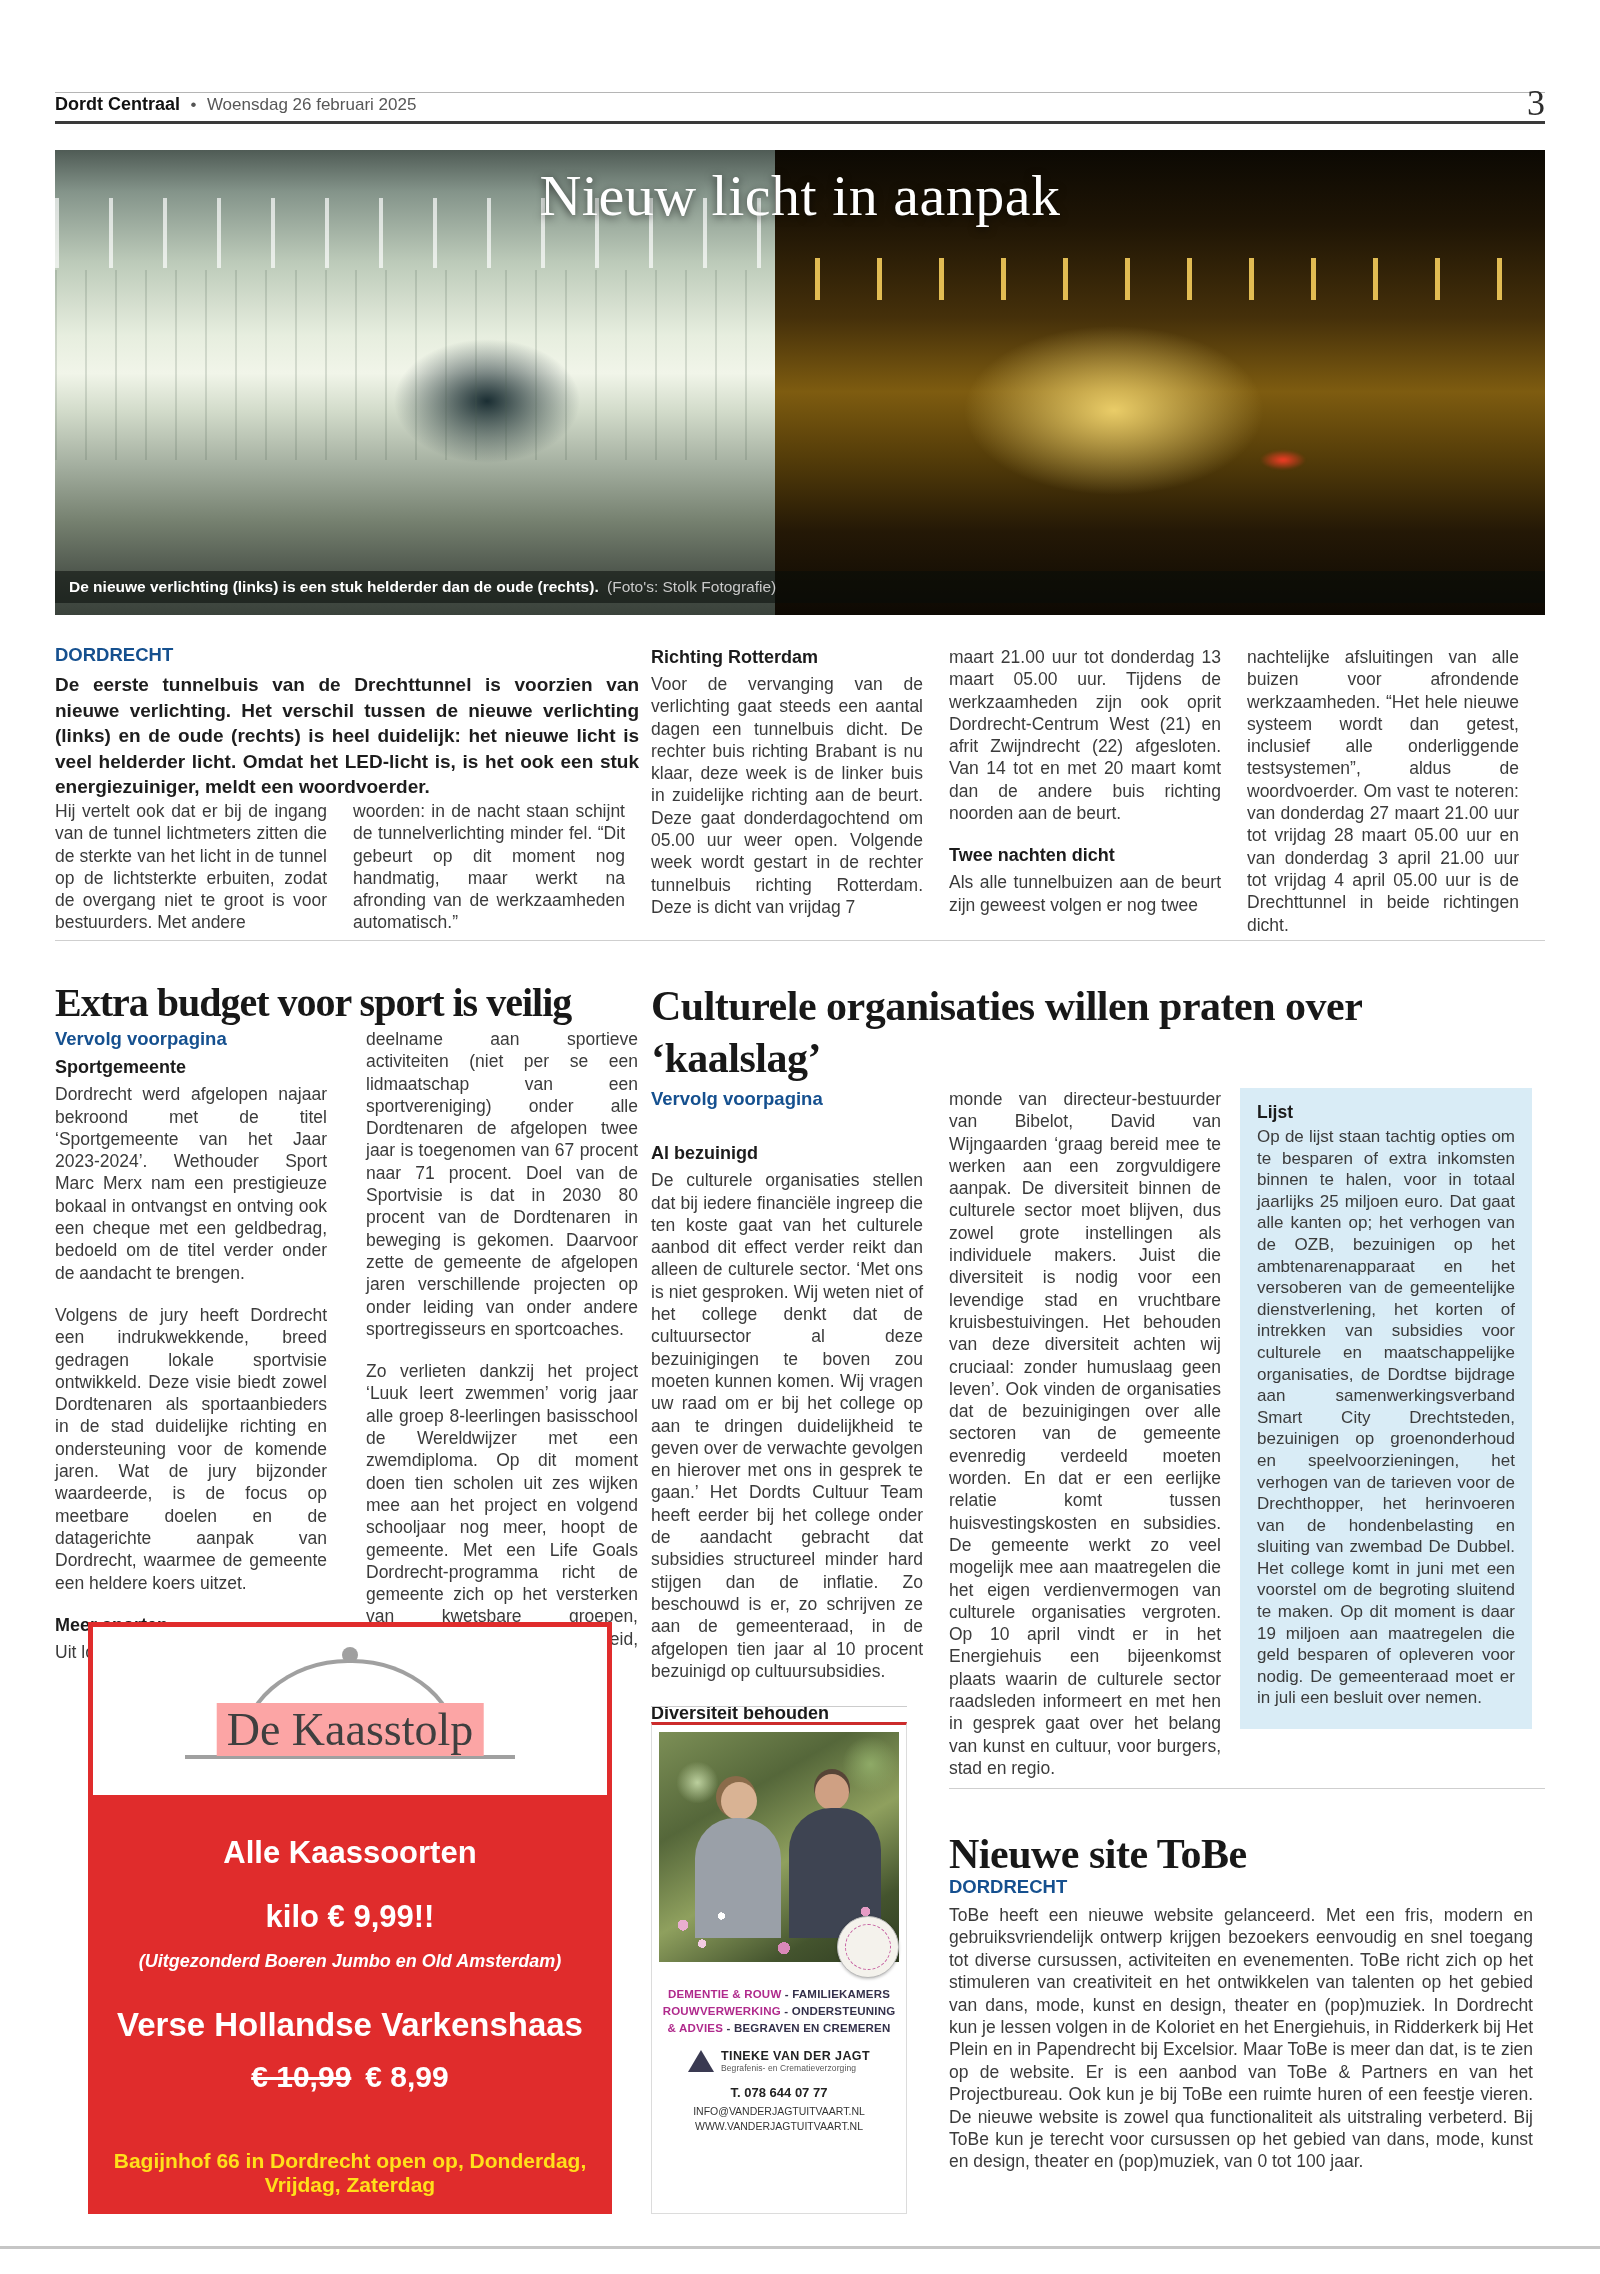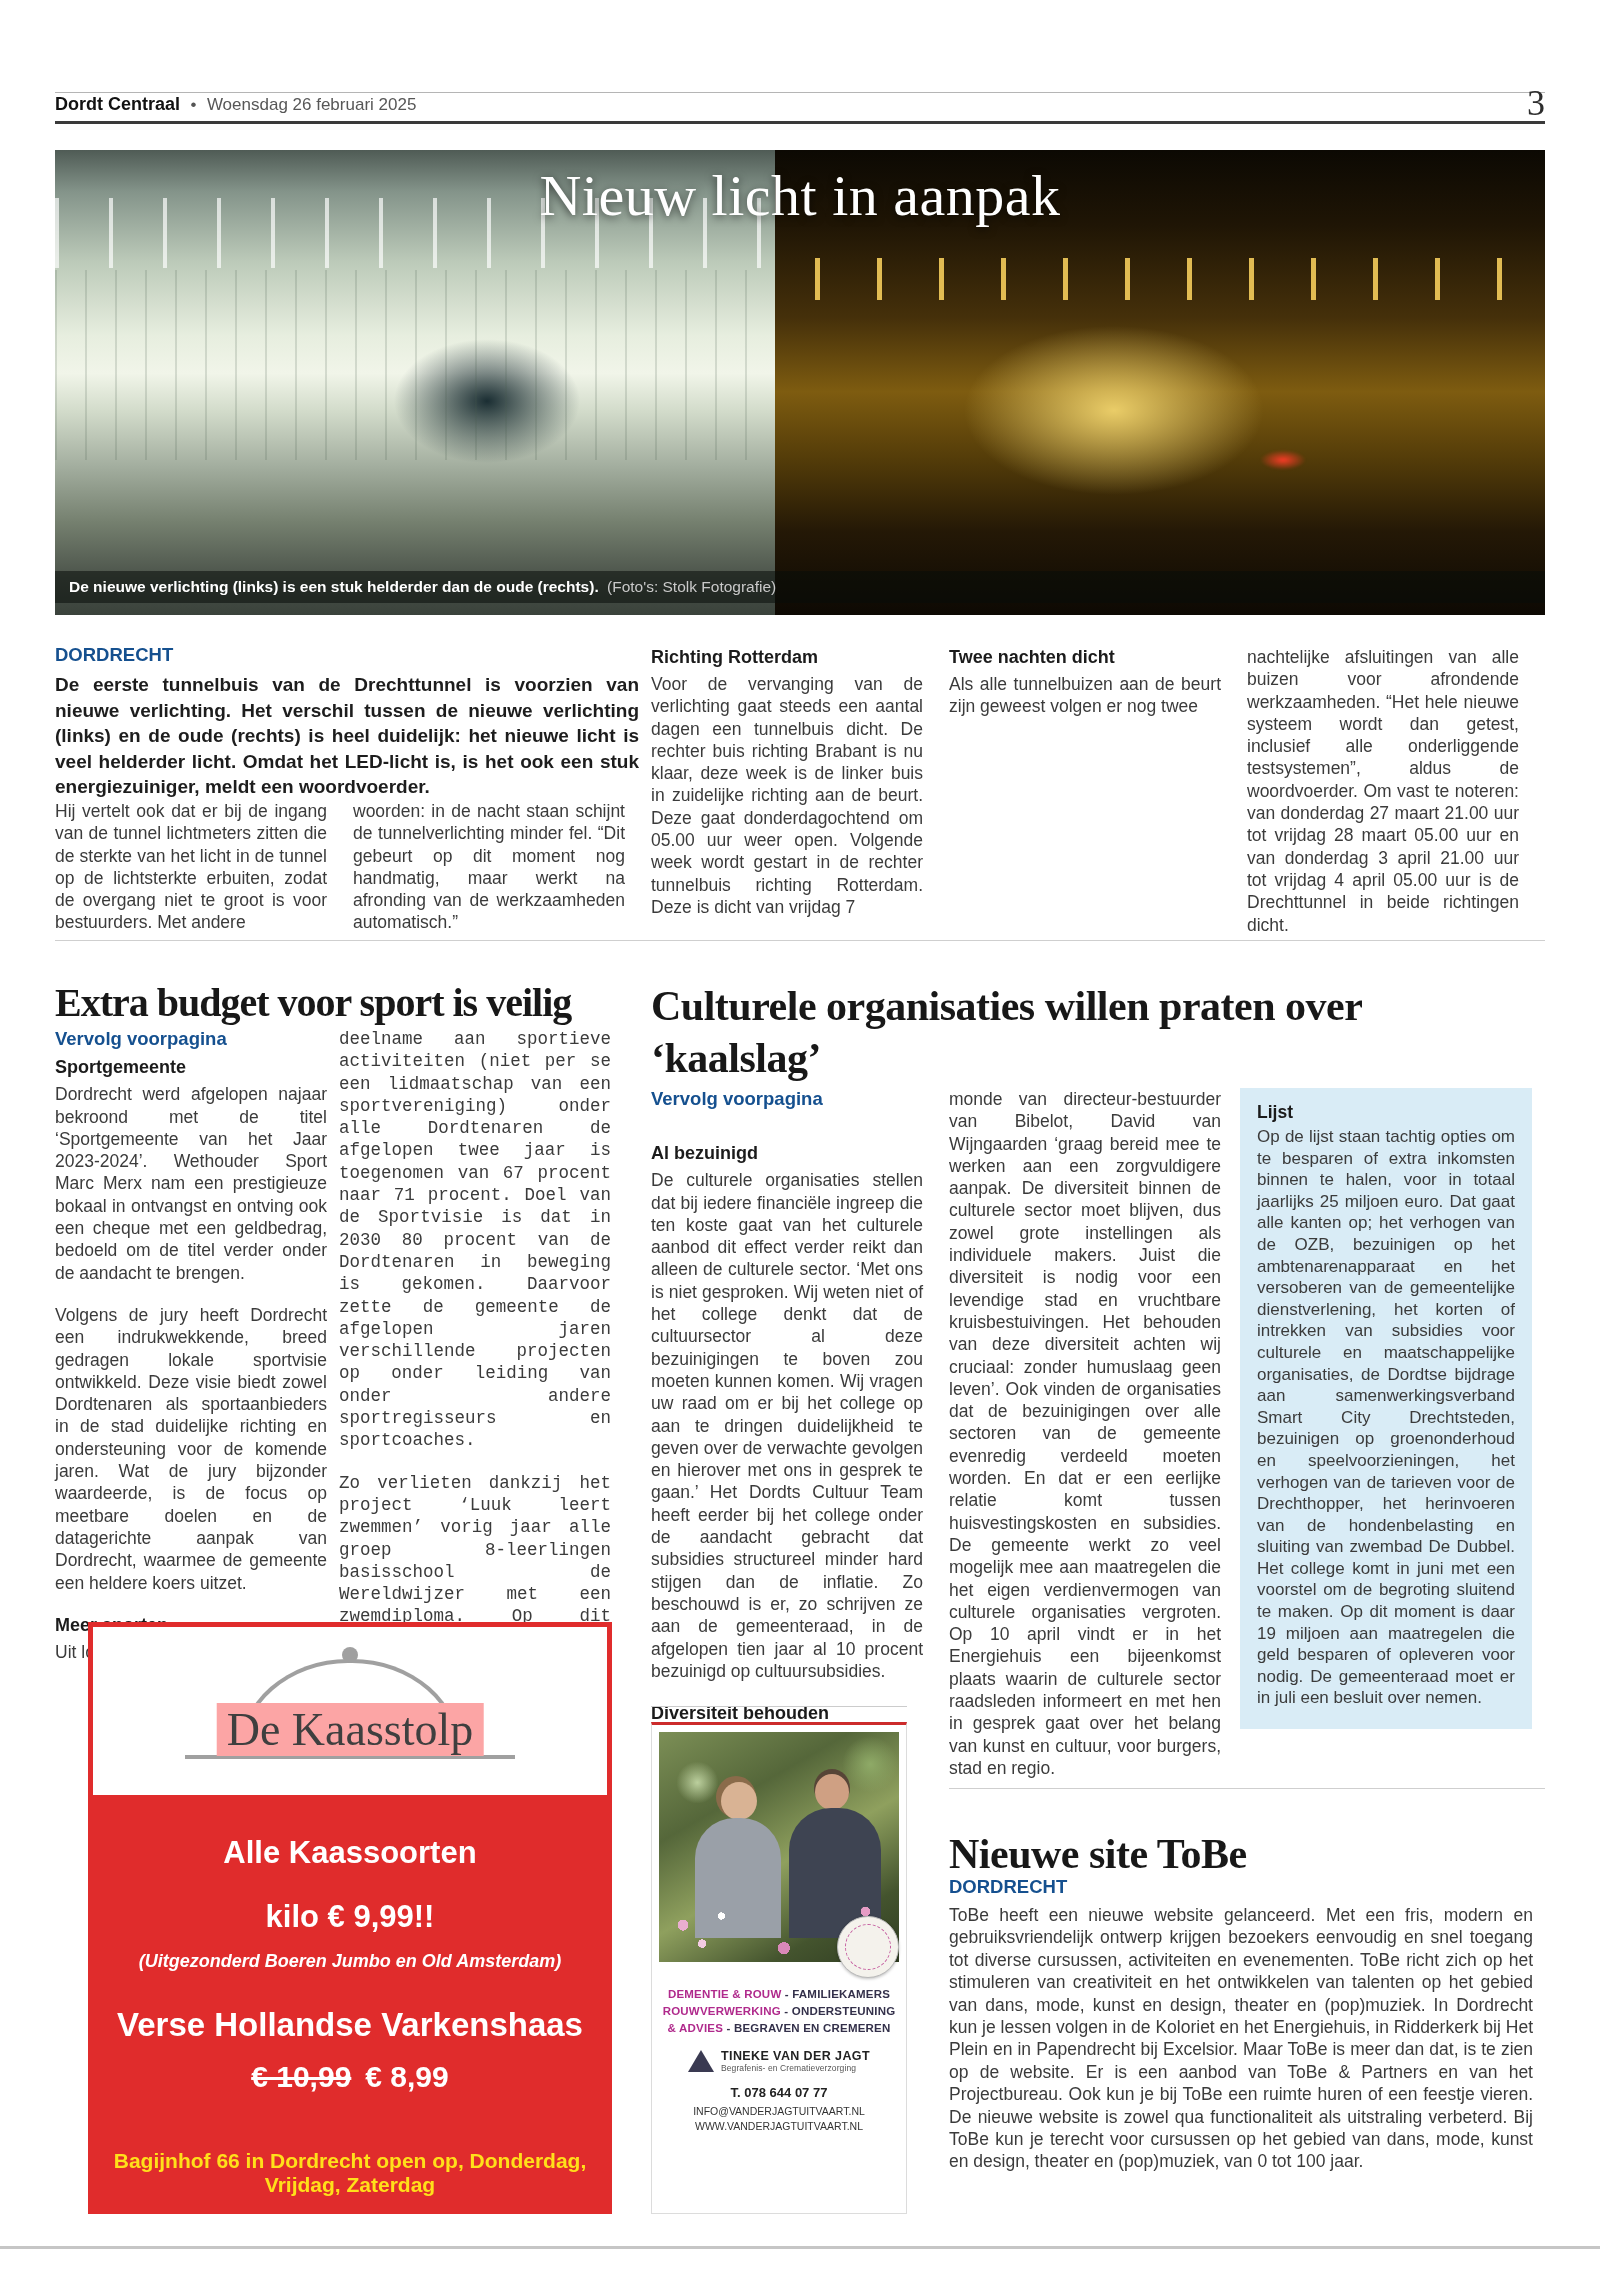--- a/index.html
+++ b/index.html
@@ -152,39 +152,40 @@
     <p>woorden: in de nacht staan schijnt de tunnelverlichting minder fel. “Dit gebeurt op dit moment nog handmatig, maar werkt na afronding van de werkzaamheden automatisch.”</p>
   </div>
   <div class="col" style="left:55px;top:800px;">
     <p>Hij vertelt ook dat er bij de ingang van de tunnel lichtmeters zitten die de sterkte van het licht in de tunnel op de lichtsterkte erbuiten, zodat de overgang niet te groot is voor bestuurders. Met andere</p>
   </div>
   <div class="col" style="left:651px;top:646px;">
     <h3 class="subhead">Richting Rotterdam</h3>
     <p>Voor de vervanging van de verlichting gaat steeds een aantal dagen een tunnelbuis dicht. De rechter buis richting Brabant is nu klaar, deze week is de linker buis in zuidelijke richting aan de beurt. Deze gaat donderdagochtend om 05.00 uur weer open. Volgende week wordt gestart in de rechter tunnelbuis richting Rotterdam. Deze is dicht van vrijdag 7</p>
   </div>
   <div class="col" style="left:949px;top:646px;">
+    <p>maart 21.00 uur tot donderdag 13 maart 05.00 uur. Tijdens de werkzaamheden zijn ook oprit Dordrecht-Centrum West (21) en afrit Zwijndrecht (22) afgesloten. Van 14 tot en met 20 maart komt dan de andere buis richting noorden aan de beurt.</p>
     <h3 class="subhead">Twee nachten dicht</h3>
     <p>Als alle tunnelbuizen aan de beurt zijn geweest volgen er nog twee</p>
   </div>
   <div class="col" style="left:1247px;top:646px;">
     <p>nachtelijke afsluitingen van alle buizen voor afrondende werkzaamheden. “Het hele nieuwe systeem wordt dan getest, inclusief alle onderliggende testsystemen”, aldus de woordvoerder. Om vast te noteren: van donderdag 27 maart 21.00 uur tot vrijdag 28 maart 05.00 uur en van donderdag 3 april 21.00 uur tot vrijdag 4 april 05.00 uur is de Drechttunnel in beide richtingen dicht.</p>
   </div>
 
   <div class="rule" style="left:55px;top:940px;width:1490px;background:#cfcfcf;"></div>
 
   <h1 class="serif-head" style="left:55px;top:952px;width:600px;font-size:40px;letter-spacing:-1px;">Extra budget voor sport is veilig</h1>
   <div class="col" style="left:55px;top:1028px;">
     <div class="kicker" style="margin-bottom:6px;">Vervolg voorpagina</div>
     <h3 class="subhead">Sportgemeente</h3>
     <p>Dordrecht werd afgelopen najaar bekroond met de titel ‘Sportgemeente van het Jaar 2023-2024’. Wethouder Sport Marc Merx nam een prestigieuze bokaal in ontvangst en ontving ook een cheque met een geldbedrag, bedoeld om de titel verder onder de aandacht te brengen.</p>
     <p>Volgens de jury heeft Dordrecht een indrukwekkende, breed gedragen lokale sportvisie ontwikkeld. Deze visie biedt zowel Dordtenaren als sportaanbieders in de stad duidelijke richting en ondersteuning voor de komende jaren. Wat de jury bijzonder waardeerde, is de focus op meetbare doelen en de datagerichte aanpak van Dordrecht, waarmee de gemeente een heldere koers uitzet.</p>
     <h3 class="subhead">Meer sporten</h3>
     <p>Uit lopend onderzoek blijkt dat de</p>
   </div>
-  <div class="col" style="left:339px;top:1028px;font-family:Liberation Mono, monospace;">
+  <div class="col" style="left:366px;top:1028px;">
     <p>deelname aan sportieve activiteiten (niet per se een lidmaatschap van een sportvereniging) onder alle Dordtenaren de afgelopen twee jaar is toegenomen van 67 procent naar 71 procent. Doel van de Sportvisie is dat in 2030 80 procent van de Dordtenaren in beweging is gekomen. Daarvoor zette de gemeente de afgelopen jaren verschillende projecten op onder leiding van onder andere sportregisseurs en sportcoaches.</p>
     <p>Zo verlieten dankzij het project ‘Luuk leert zwemmen’ vorig jaar alle groep 8-leerlingen basisschool de Wereldwijzer met een zwemdiploma. Op dit moment doen tien scholen uit zes wijken mee aan het project en volgend schooljaar nog meer, hoopt de gemeente. Met een Life Goals Dordrecht-programma richt de gemeente zich op het versterken van kwetsbare groepen, bijvoorbeeld door eenzaamheid, door middel van sport.</p>
   </div>
 
   <h1 class="serif-head" style="left:651px;top:952px;width:810px;font-size:42px;line-height:52px;">Culturele organisaties willen praten over ‘kaalslag’</h1>
   <div class="col" style="left:651px;top:1088px;">
     <div class="kicker" style="margin-bottom:32px;">Vervolg voorpagina</div>
     <h3 class="subhead">Al bezuinigd</h3>
     <p>De culturele organisaties stellen dat bij iedere financiële ingreep die ten koste gaat van het culturele aanbod dit effect verder reikt dan alleen de culturele sector. ‘Met ons is niet gesproken. Wij weten niet of het college denkt dat de cultuursector al deze bezuinigingen te boven zou moeten kunnen komen. Wij vragen uw raad om er bij het college op aan te dringen duidelijkheid te geven over de verwachte gevolgen en hierover met ons in gesprek te gaan.’ Het Dordts Cultuur Team heeft eerder bij het college onder de aandacht gebracht dat subsidies structureel minder hard stijgen dan de inflatie. Zo beschouwd is er, zo schrijven ze aan de gemeenteraad, in de afgelopen tien jaar al 10 procent bezuinigd op cultuursubsidies.</p>
     <h3 class="subhead">Diversiteit behouden</h3>

